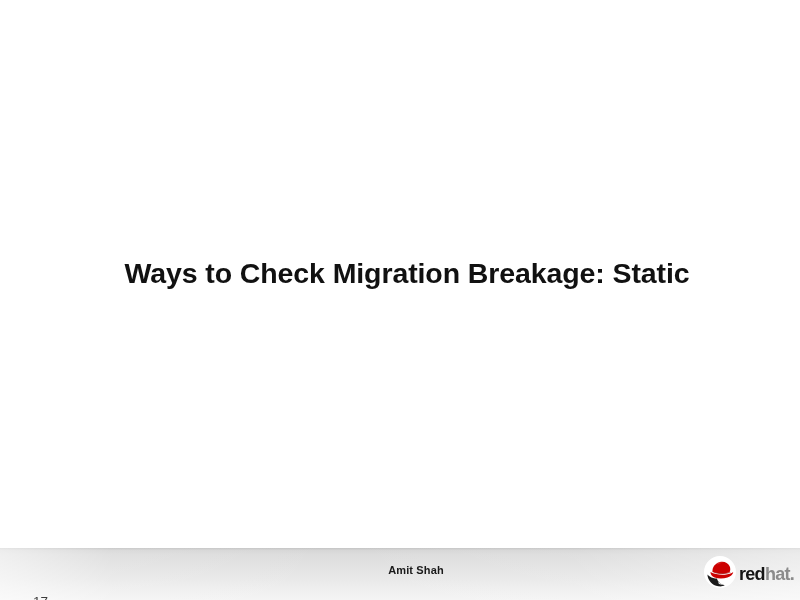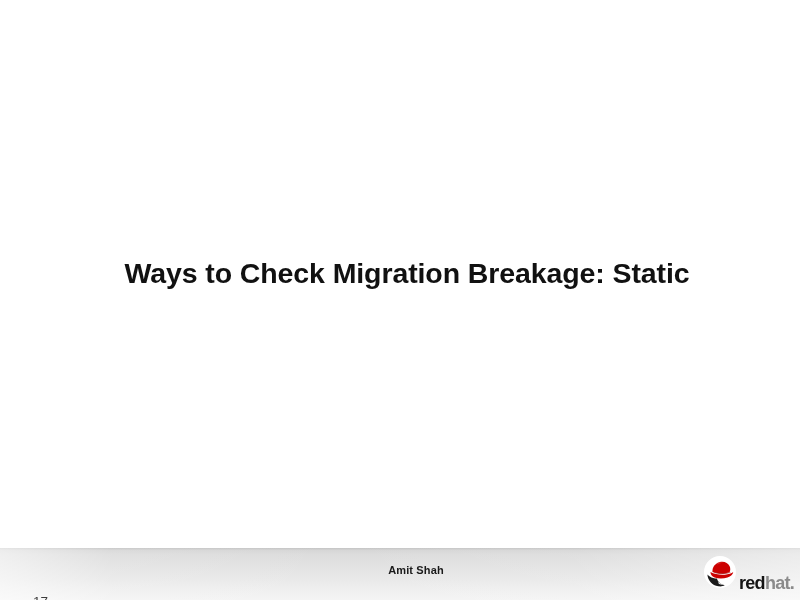--- a/index.html
+++ b/index.html
@@ -141,21 +141,21 @@
 
   #redhat-wordmark {
     margin-left: 2px;
     font-family: "Liberation Sans", sans-serif;
     font-size: 18px;
     font-weight: bold;
     letter-spacing: -0.7px;
     line-height: 1;
     white-space: nowrap;
     position: relative;
-    top: 11px;
+    top: 2px;
   }
 
   .wm-red {
     color: #151515;
   }
 
   .wm-hat {
     color: #8b8b8b;
     font-weight: bold;
   }

